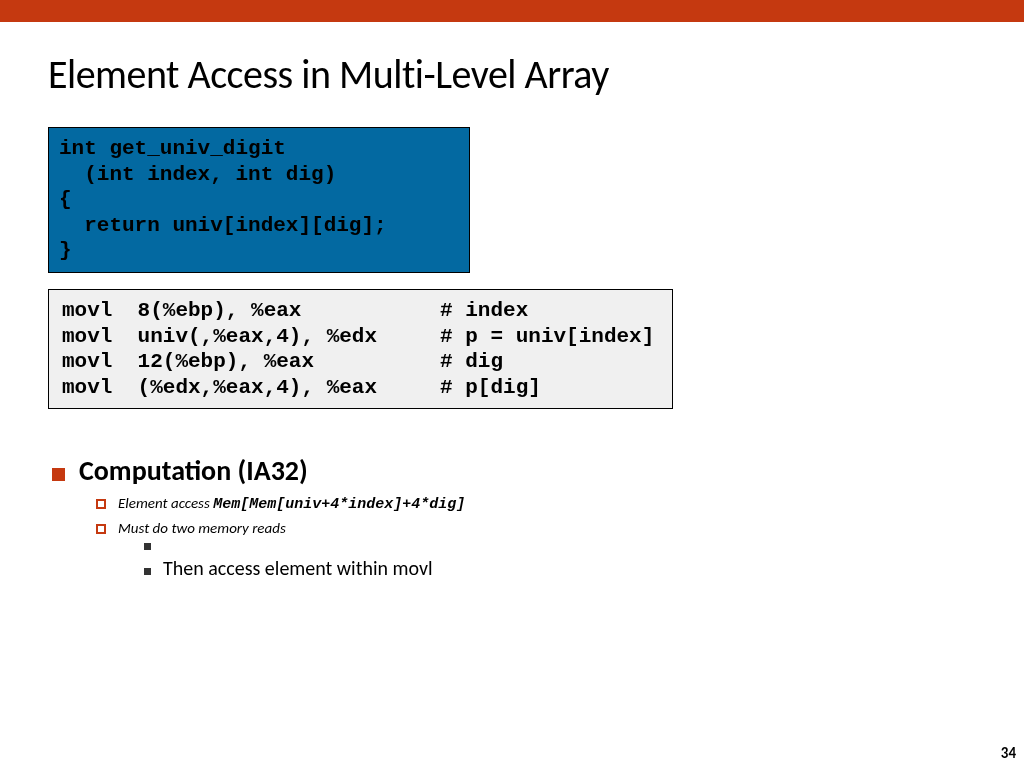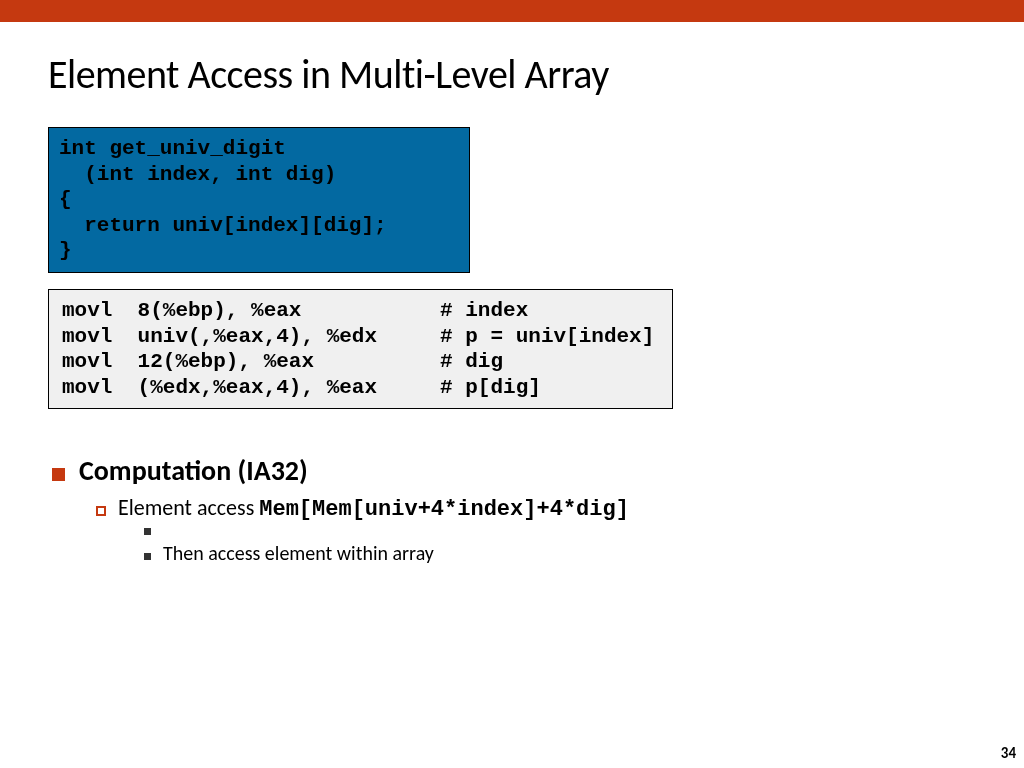--- a/index.html
+++ b/index.html
@@ -54,22 +54,23 @@
     align-items: baseline;
     margin-bottom: 6px;
   }
   .bul-l1 {
     margin-left: 4px;
     font-size: 28px;
     font-weight: 700;
   }
   .bul-l2 {
     margin-left: 48px;
-    font-size: 22px;
+    font-size: 15px;
     font-weight: 400;
+    font-style: italic;
   }
   .bul-l3 {
     margin-left: 96px;
     font-size: 20px;
     font-weight: 400;
   }
   .sq1 {
     display: inline-block;
     width: 13px;
     height: 13px;
@@ -141,27 +142,31 @@
       <span>Computation (IA32)</span>
     </div>
 
     <div class="bline bul-l2">
       <span class="sq2"></span>
       <span>
         <span>Element access </span><span class="mono">Mem[Mem[univ+4*index]+4*dig]</span>
       </span>
     </div>
 
+    <div class="bline bul-l2">
+      <span class="sq2"></span>
+      <span>Must do two memory reads</span>
+    </div>
 
     <div class="bline bul-l3">
       <span class="sq3"></span>
     </div>
 
     <div class="bline bul-l3">
       <span class="sq3"></span>
-      <span>Then access element within array</span>
+      <span>Then access element within movl</span>
     </div>
 
   </div>
 
 </div>
 
 <div class="page-num">34</div>
 
 </body></html>

